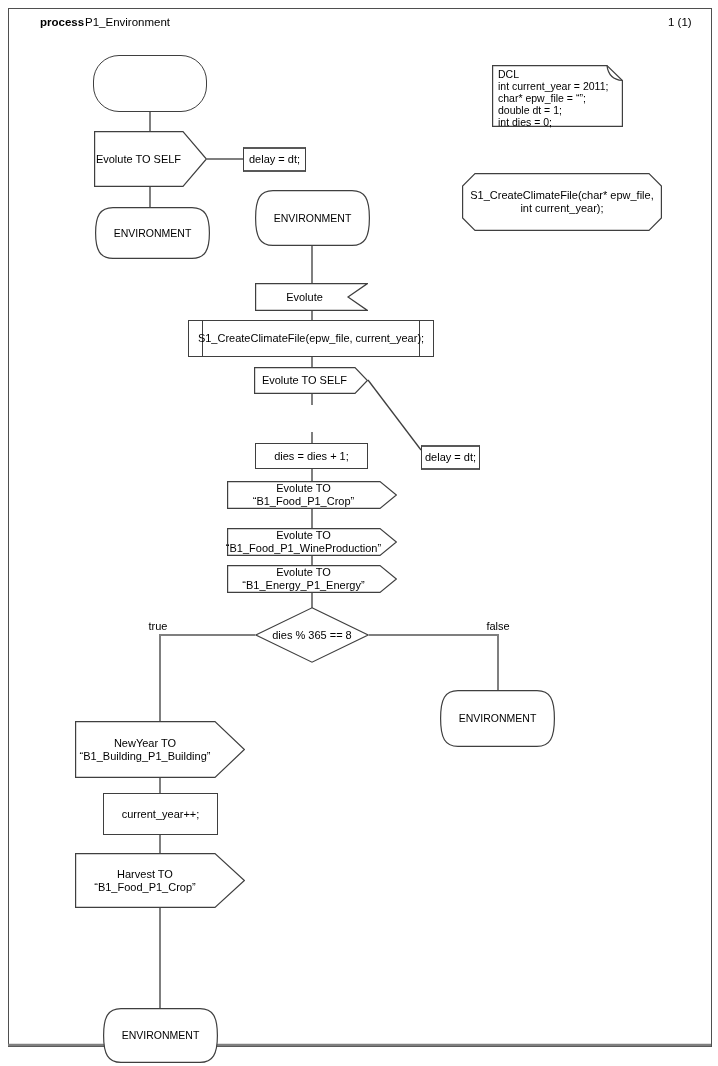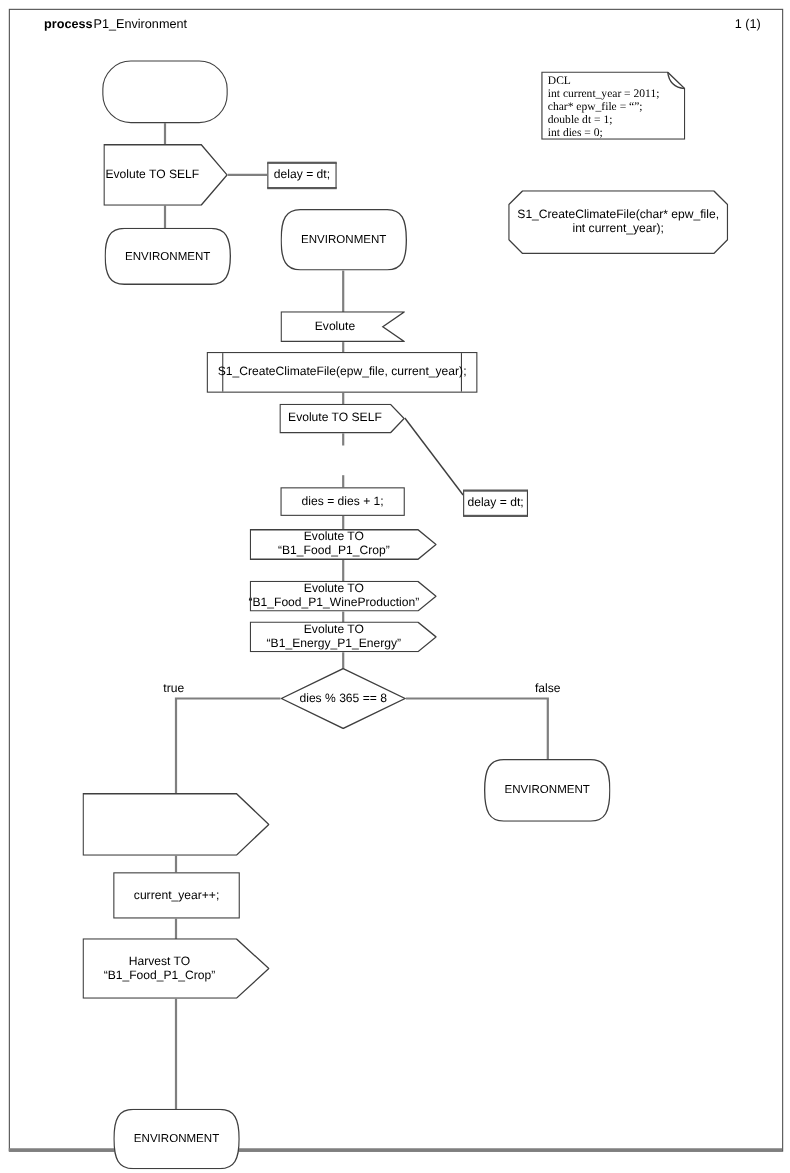--- a/index.html
+++ b/index.html
@@ -163,20 +163,24 @@
     <svg class="shp" width="115" height="57">
         <path d="M18,0.6 H97 C110,0.6 114.4,9 114.4,28.5 C114.4,48 110,56.4 97,56.4 H18 C5,56.4 0.6,48 0.6,28.5 C0.6,9 5,0.6 18,0.6 Z" fill="#fff" stroke="#3f3f3f" stroke-width="1.2"></path>
       </svg>
     <span class="lbl" style="font-size:10.5px;">ENVIRONMENT</span>
   </div>
 
   <div class="s" style="left:75px;top:721px;width:170px;height:57px;padding-right:30px;box-sizing:border-box;">
     <svg class="shp" width="170" height="57">
         <polygon points="0.6,0.6 140,0.6 169.4,28.5 140,56.4 0.6,56.4" fill="#fff" stroke="#3f3f3f" stroke-width="1.2"></polygon>
       </svg>
+    <span class="lbl">
+        <span style="display:block">NewYear TO</span>
+        <span style="display:block">“B1_Building_P1_Building”</span>
+      </span>
   </div>
 
   <div class="s box" style="left:103px;top:793px;width:115px;height:42px;">
     <span class="lbl">current_year++;</span>
   </div>
 
   <div class="s" style="left:75px;top:853px;width:170px;height:55px;padding-right:30px;box-sizing:border-box;">
     <svg class="shp" width="170" height="55">
         <polygon points="0.6,0.6 140,0.6 169.4,27.5 140,54.4 0.6,54.4" fill="#fff" stroke="#3f3f3f" stroke-width="1.2"></polygon>
       </svg>
@@ -186,21 +190,21 @@
       </span>
   </div>
 
   <div class="s" style="left:103px;top:1008px;width:115px;height:55px;">
     <svg class="shp" width="115" height="55">
         <path d="M18,0.6 H97 C110,0.6 114.4,9 114.4,27.5 C114.4,46 110,54.4 97,54.4 H18 C5,54.4 0.6,46 0.6,27.5 C0.6,9 5,0.6 18,0.6 Z" fill="#fff" stroke="#3f3f3f" stroke-width="1.2"></path>
       </svg>
     <span class="lbl" style="font-size:10.5px;">ENVIRONMENT</span>
   </div>
 
-  <div class="s" style="left:492px;top:65px;width:131px;height:62px;align-items:flex-start;font-family:Liberation Serif, serif;">
+  <div class="s" style="left:492px;top:65px;width:131px;height:62px;align-items:flex-start;">
     <svg class="shp" width="131" height="62">
       <path d="M0.6,0.6 H115 L130.4,15.5 V61.4 H0.6 Z" fill="#fff" stroke="#3f3f3f" stroke-width="1.2"></path>
       <path d="M115,0.6 C116,9 121,14.8 130.4,15.5" fill="none" stroke="#3f3f3f" stroke-width="1.2"></path>
     </svg>
     <div class="note-text">
       <span style="display:block">DCL</span>
       <span style="display:block">int current_year = 2011;</span>
       <span style="display:block">char* epw_file = “”;</span>
       <span style="display:block">double dt = 1;</span>
       <span style="display:block">int dies = 0;</span>

